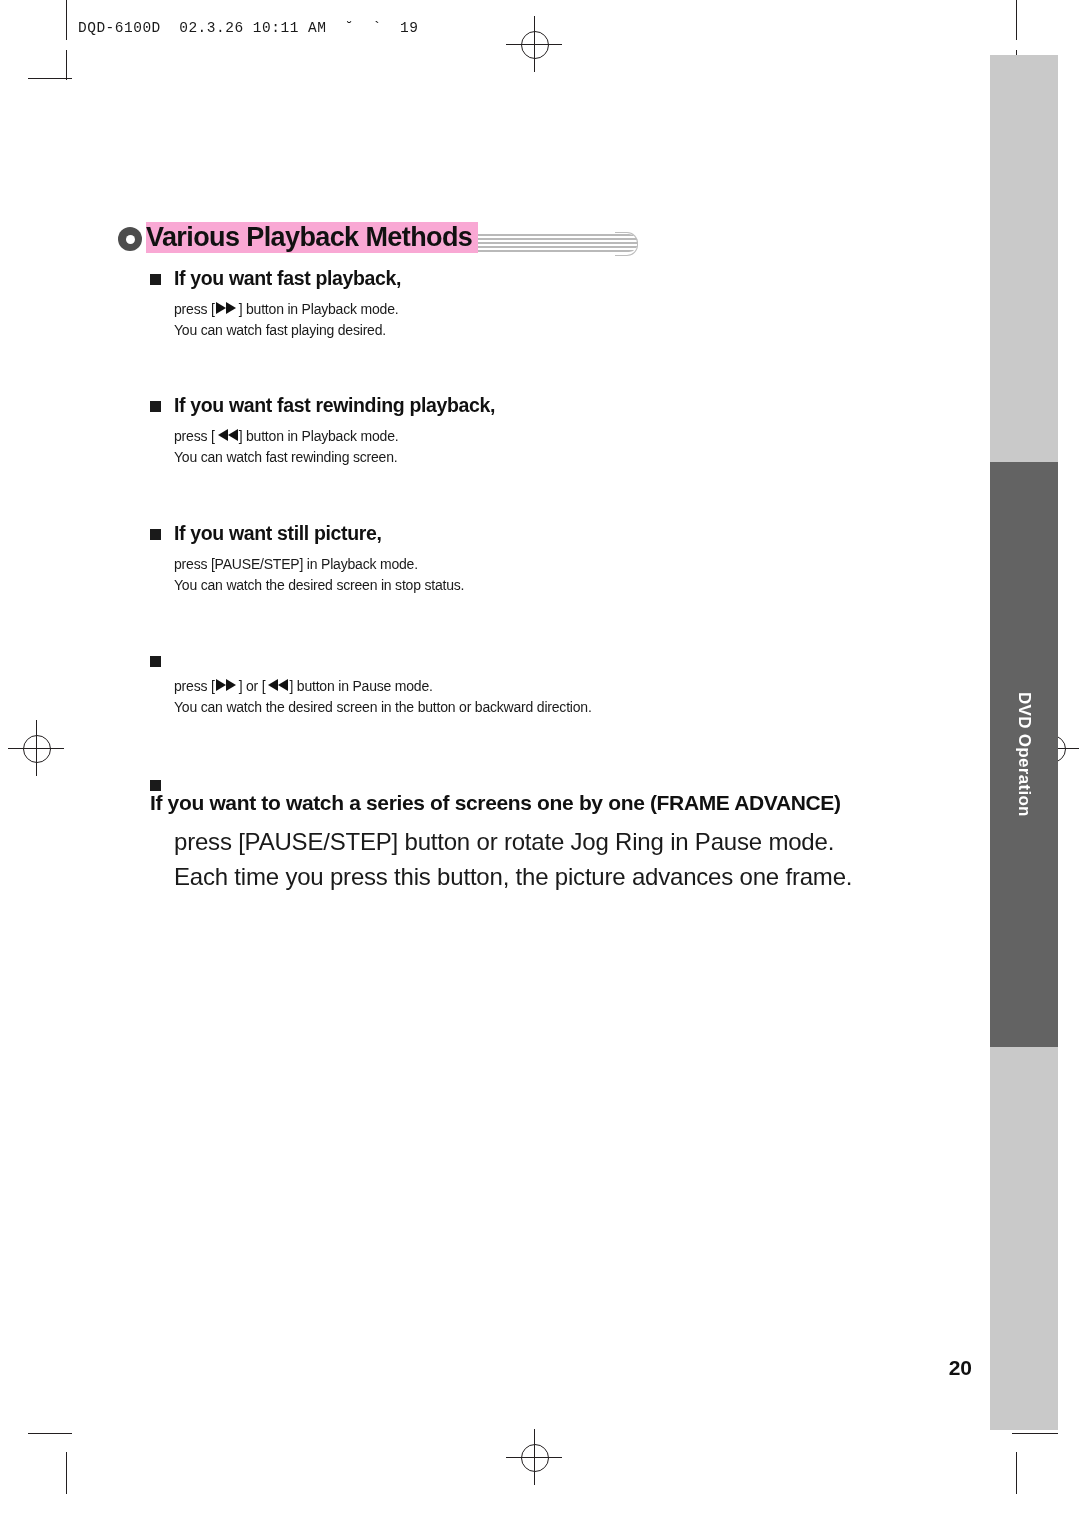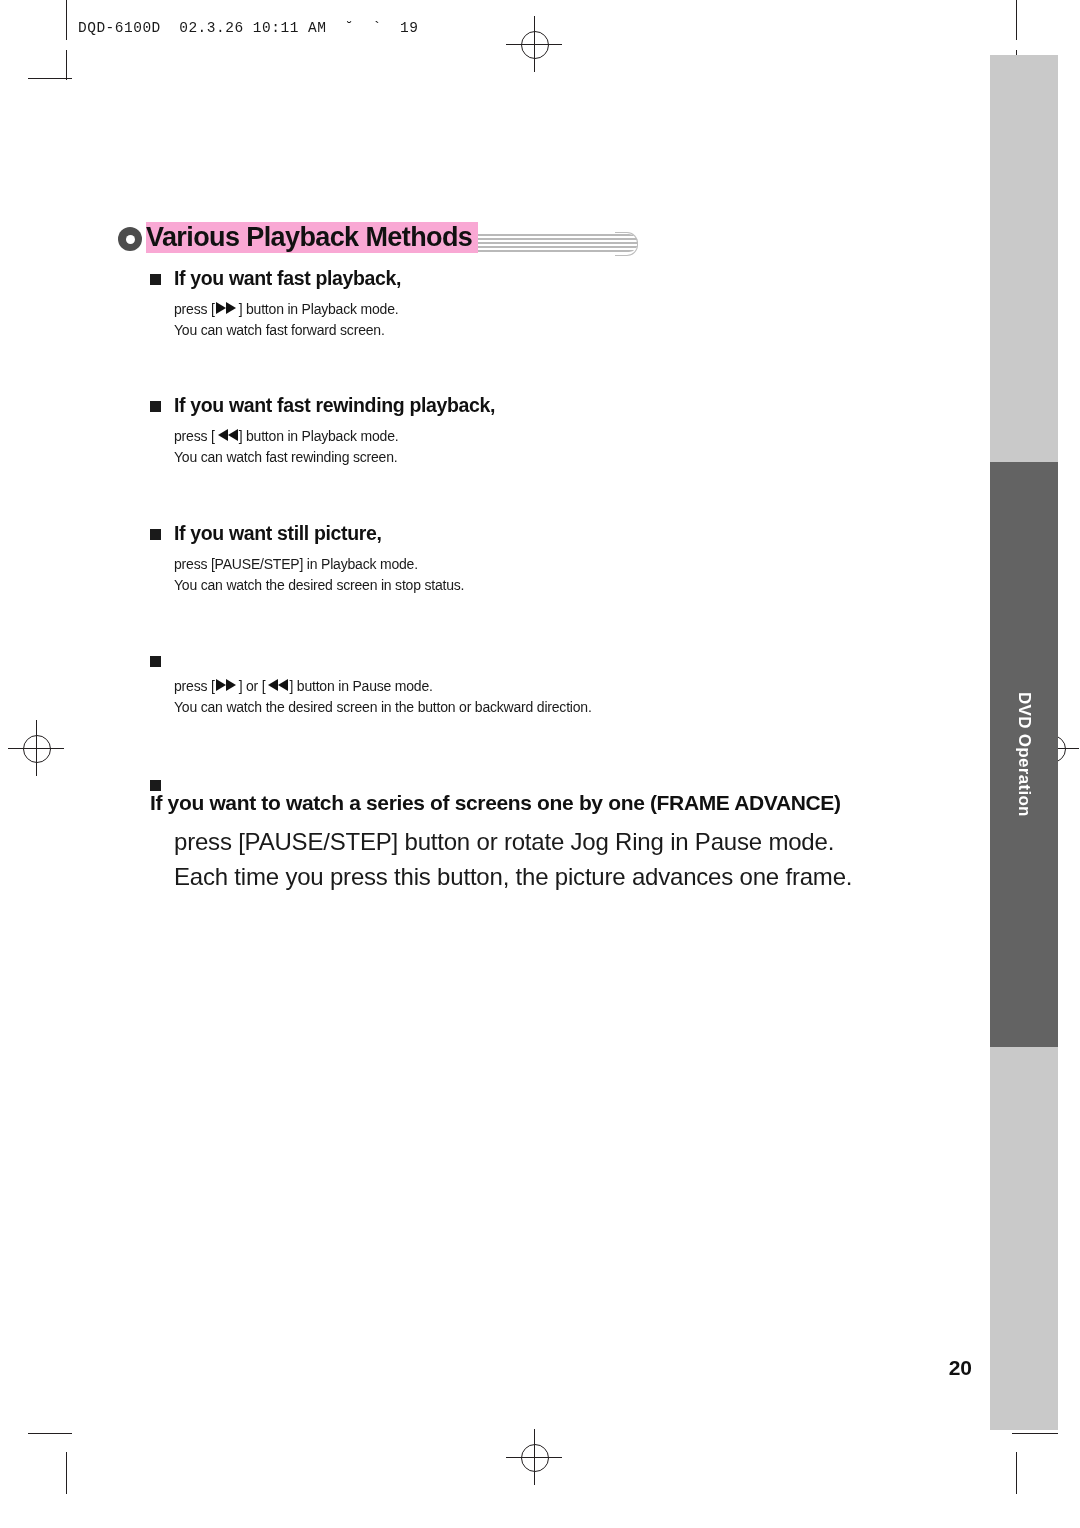--- a/index.html
+++ b/index.html
@@ -284,21 +284,21 @@
 
   <div class="content">
 
     <div class="sect">
       <div class="sect-head">
         <span class="sq"></span>
         <span>If you want fast playback,</span>
       </div>
       <div class="sect-body">
         <p>press [<span class="ff"></span>] button in Playback mode.</p>
-        <p>You can watch fast forward screen.</p>
+        <p>You can watch fast playing desired.</p>
       </div>
     </div>
 
     <div class="sect sect-gap-lg">
       <div class="sect-head">
         <span class="sq"></span>
         <span>If you want fast rewinding playback,</span>
       </div>
       <div class="sect-body">
         <p>press [<span class="rw"></span>] button in Playback mode.</p>

